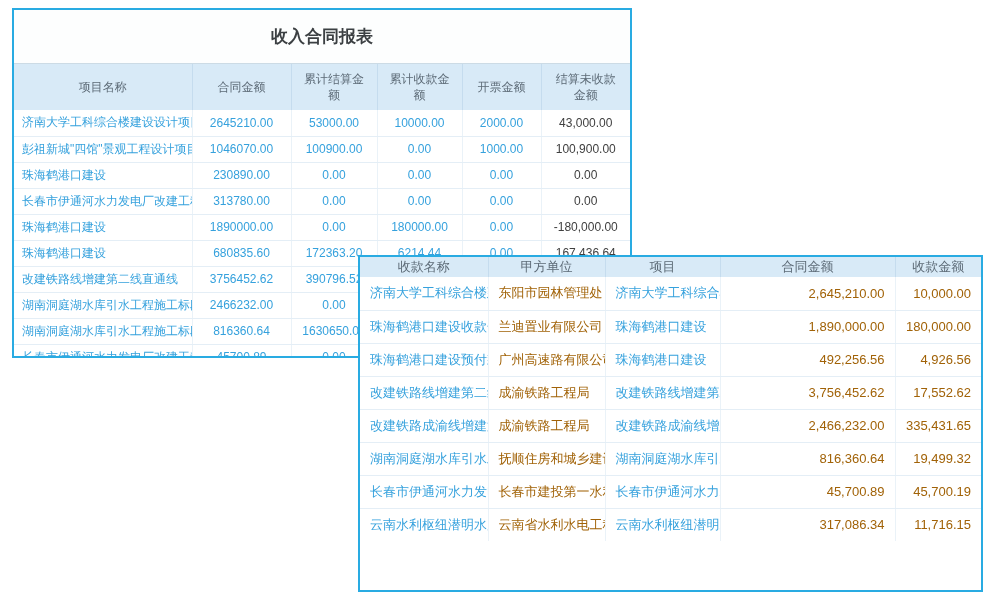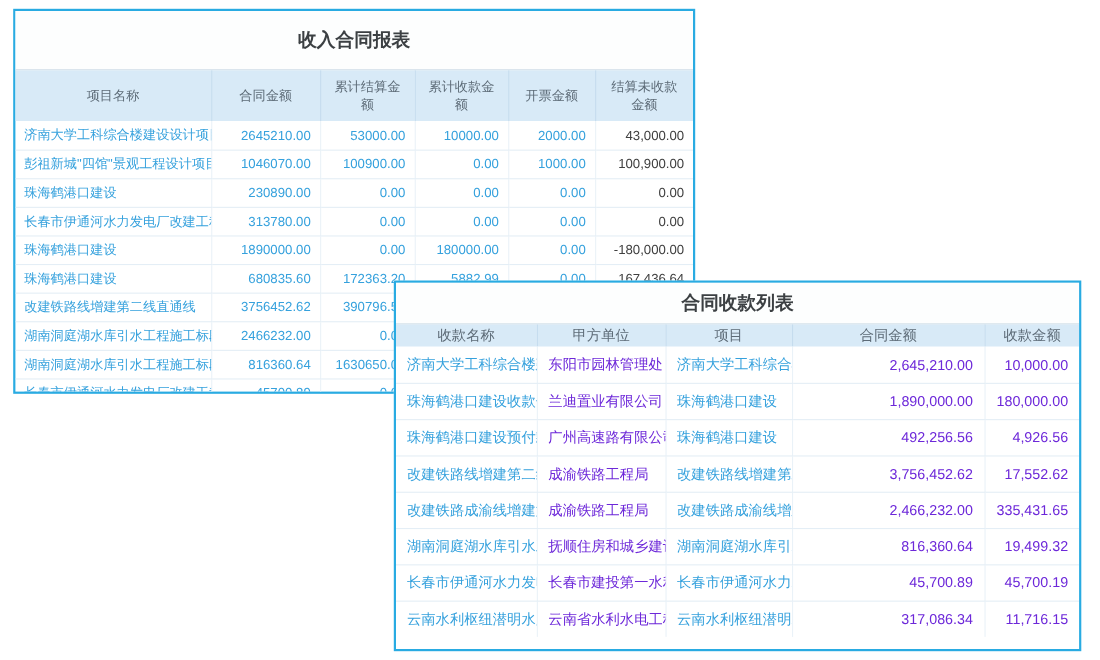--- a/index.html
+++ b/index.html
@@ -35,27 +35,27 @@
   tbody td {
     border-bottom:1px solid #e4eef6; border-right:1px solid #eaf2f8;
     white-space:nowrap; overflow:hidden; vertical-align:middle;
   }
   tbody td:last-child { border-right:none; }
   tbody tr:last-child td { border-bottom:none; }
 
   
   #report-window thead th { height:46px; font-size:12px; padding:0 10px; }
   #report-window tbody td { height:26px; font-size:12px; padding:0 8px; }
-  #report-window tbody td { color:#35a1dd; text-align:right; }
+  #report-window tbody td { color:#35a1dd; text-align:center; }
   #report-window tbody td:first-child { text-align:left; }
   #report-window tbody td:last-child  { color:#404040; }
 
   
   #collection-window thead th { height:20px; font-size:13px; padding:0 8px; white-space:nowrap; }
-  #collection-window tbody td { height:33px; font-size:13px; padding:0 10px; color:#6d28d9; text-align:left; }
+  #collection-window tbody td { height:33px; font-size:13px; padding:0 10px; color:#a16207; text-align:left; }
   #collection-window tbody td:nth-child(1),
   #collection-window tbody td:nth-child(3) { color:#35a1dd; }
   #collection-window tbody td:nth-child(4),
   #collection-window tbody td:nth-child(5) { text-align:right; }
 </style>
 </head>
 <body>
 
 <div class="window" id="report-window">
   <div class="title-bar">收入合同报表</div>
@@ -116,21 +116,21 @@
           <td>1890000.00</td>
           <td>0.00</td>
           <td>180000.00</td>
           <td>0.00</td>
           <td>-180,000.00</td>
         </tr>
         <tr>
           <td>珠海鹤港口建设</td>
           <td>680835.60</td>
           <td>172363.20</td>
-          <td>5882.99</td>
+          <td>6214.44</td>
           <td>0.00</td>
           <td>167,436.64</td>
         </tr>
         <tr>
           <td>改建铁路线增建第二线直通线</td>
           <td>3756452.62</td>
           <td>390796.52</td>
           <td></td>
           <td></td>
           <td></td>
@@ -157,21 +157,20 @@
           <td>0.00</td>
           <td></td>
           <td></td>
           <td></td>
         </tr>
       </tbody>
   </table>
 </div>
 
 <div class="window" id="collection-window">
-  <div class="title-bar">合同收款列表</div>
   <table>
     <colgroup>
       <col style="width:128px">
         <col style="width:117px">
         <col style="width:115px">
       <col style="width:175px">
         <col>
     </colgroup>
     <thead>
       <tr>

